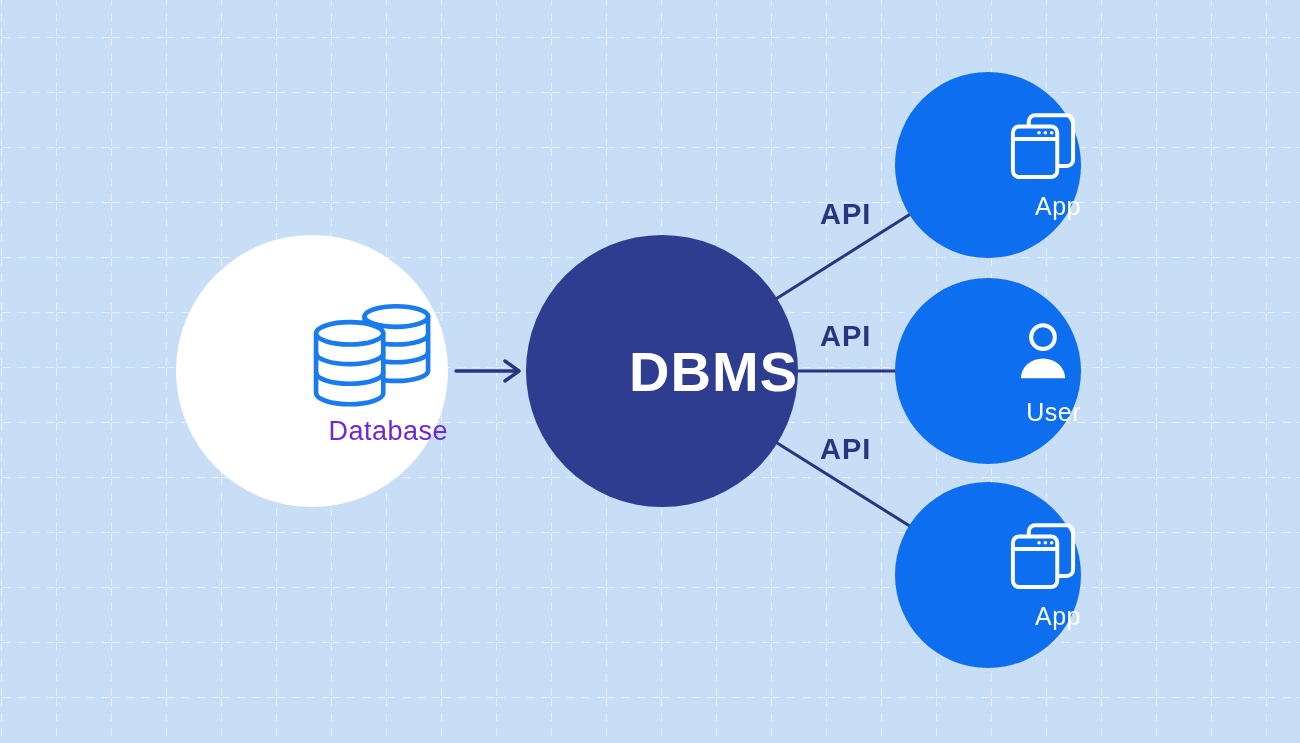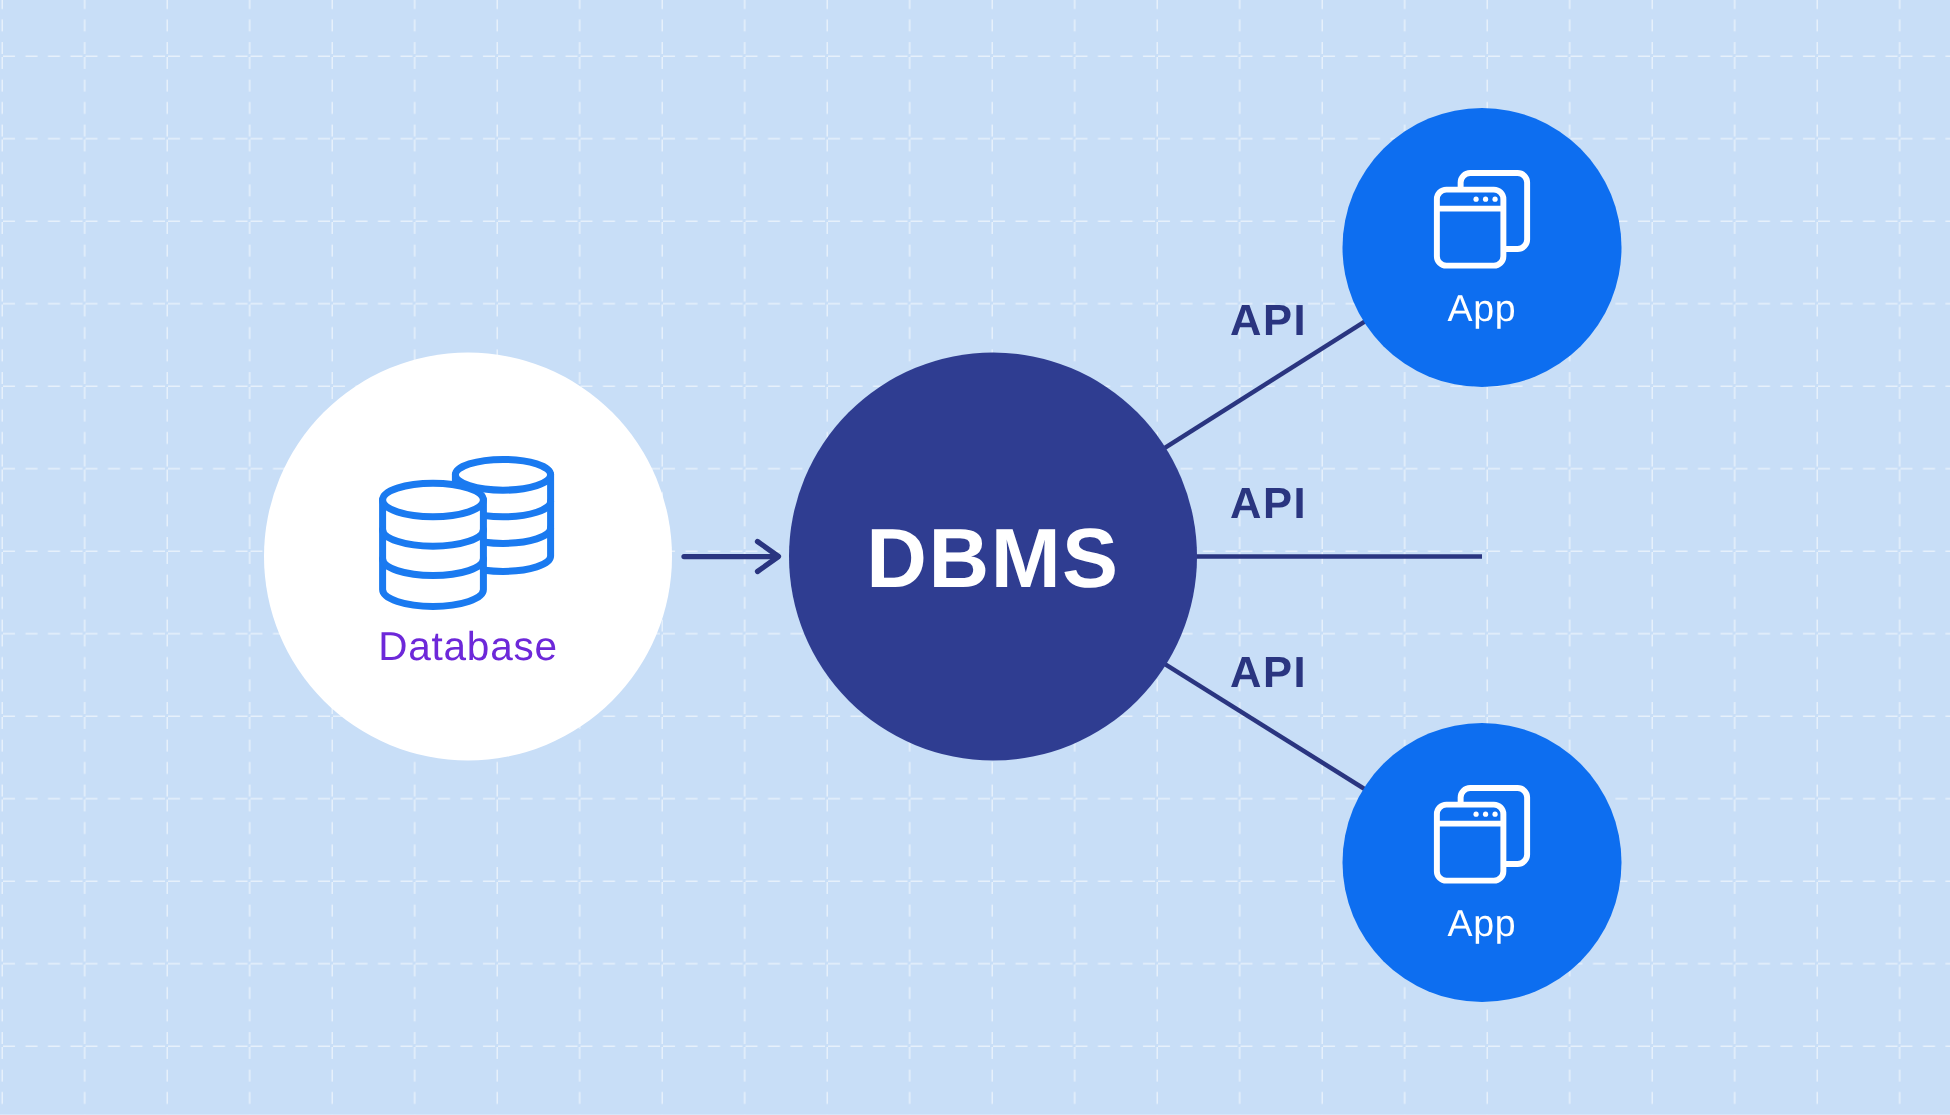--- a/index.html
+++ b/index.html
@@ -6,21 +6,21 @@
   .canvas{
     position:relative;
     width:1300px;height:743px;
     background:#c8def7;
     overflow:hidden;
     font-family:"Liberation Sans", sans-serif;
   }
   svg.layer{position:absolute;left:0;top:0;}
   .node{
     position:absolute;border-radius:50%;
-    display:flex;flex-direction:column;align-items:center;justify-content:center;
+    display:flex;flex-direction:column;align-items:flex-end;justify-content:center;
   }
   .database-node{left:176px;top:235px;width:272px;height:272px;background:#ffffff;gap:8px;}
   .db-label{color:#6d28d9;font-size:27px;font-weight:400;letter-spacing:0.5px;}
   .dbms-node{left:526px;top:235px;width:272px;height:272px;background:#2f3d91;}
   .dbms-label{color:#ffffff;font-size:56px;font-weight:800;letter-spacing:1px;}
   .endpoint{width:186px;height:186px;background:#0d6ef0;gap:7px;}
   .app-top{left:895px;top:72px;}
   .user-node{left:895px;top:278px;}
   .app-bottom{left:895px;top:482px;}
   .ep-label{color:#ffffff;font-size:25px;font-weight:500;letter-spacing:0.5px;}
@@ -88,20 +88,27 @@
         <rect x="10" y="22" width="56" height="64" rx="8" fill="#0d6ef0"></rect>
         <line x1="10" y1="38" x2="66" y2="38"></line>
         <circle cx="43" cy="30" r="2.2" fill="#ffffff" stroke="none"></circle>
         <circle cx="51" cy="30" r="2.2" fill="#ffffff" stroke="none"></circle>
         <circle cx="59" cy="30" r="2.2" fill="#ffffff" stroke="none"></circle>
       </g>
     </svg>
     <div class="ep-label">App</div>
   </div>
 
+  <div class="node endpoint user-node">
+    <svg width="76" height="76" viewBox="0 0 96 96" aria-hidden="true">
+      <circle cx="48" cy="28" r="15" stroke="#ffffff" stroke-width="5" fill="none"></circle>
+      <path d="M20 80 a28 25 0 0 1 56 0 z" fill="#ffffff"></path>
+    </svg>
+    <div class="ep-label">User</div>
+  </div>
 
   <div class="node endpoint app-bottom">
     <svg width="76" height="76" viewBox="0 0 96 96" aria-hidden="true">
       <g stroke="#ffffff" stroke-width="5" fill="none">
         <rect x="30" y="8" width="56" height="64" rx="8"></rect>
         <rect x="10" y="22" width="56" height="64" rx="8" fill="#0d6ef0"></rect>
         <line x1="10" y1="38" x2="66" y2="38"></line>
         <circle cx="43" cy="30" r="2.2" fill="#ffffff" stroke="none"></circle>
         <circle cx="51" cy="30" r="2.2" fill="#ffffff" stroke="none"></circle>
         <circle cx="59" cy="30" r="2.2" fill="#ffffff" stroke="none"></circle>

